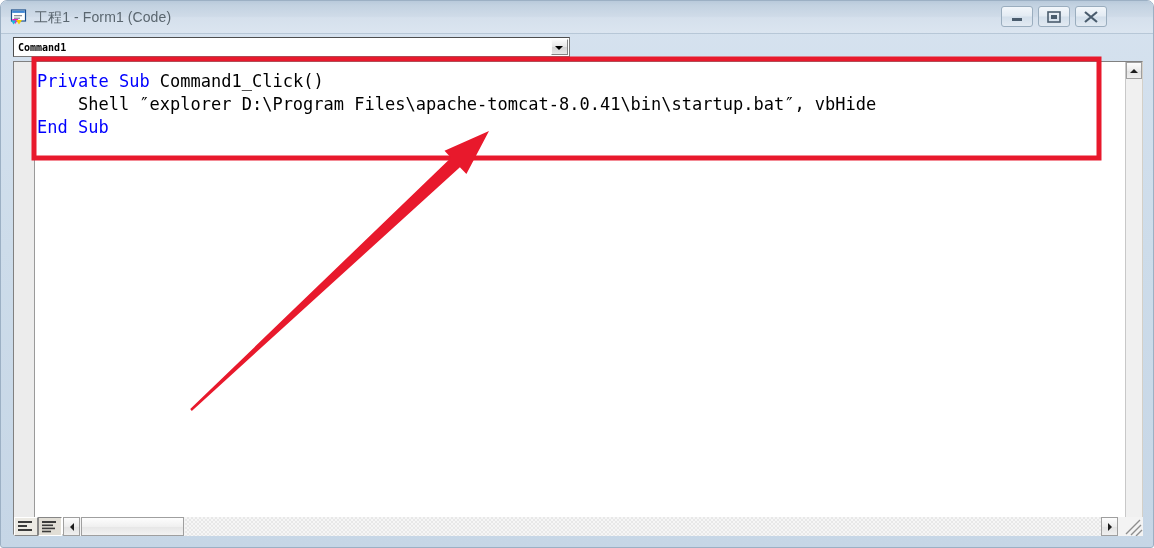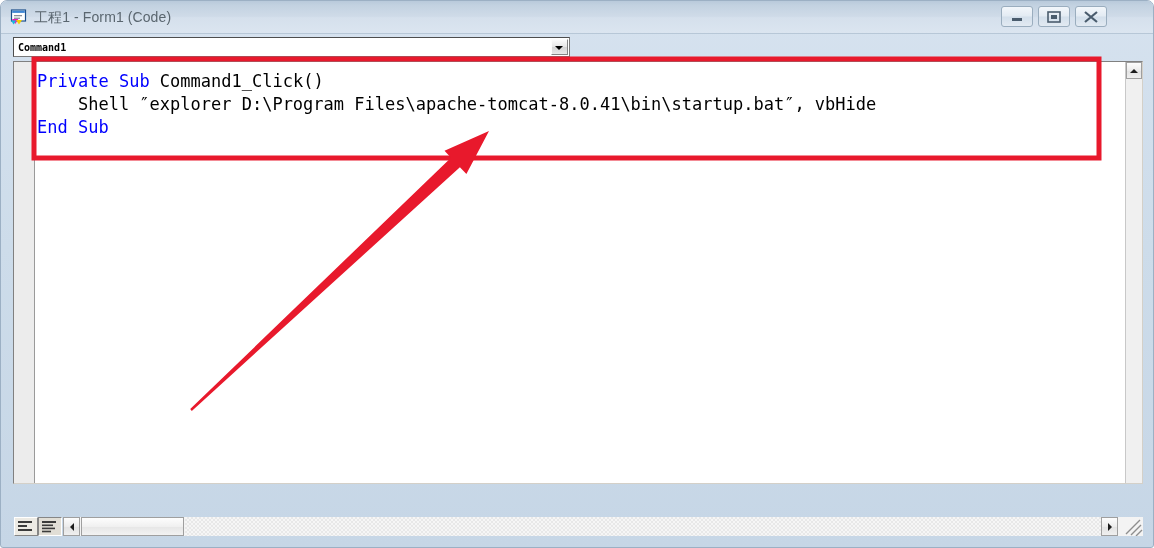--- a/index.html
+++ b/index.html
@@ -111,21 +111,21 @@
     width: 0; height: 0;
     border-left: 4px solid transparent;
     border-right: 4px solid transparent;
     border-top: 4px solid #000000;
   }
 
   
   #editor-frame {
     position: absolute;
     left: 12px; top: 60px;
-    width: 1130px; height: 423px;
+    width: 1130px; height: 474px;
     background: #ffffff;
     border: 1px solid #808080;
     border-right-color: #d4d0c8;
     border-bottom-color: #d4d0c8;
     box-sizing: border-box;
     padding-left: 20px;
   }
   #margin-indicator-bar {
     position: absolute;
     left: 0; top: 0;

